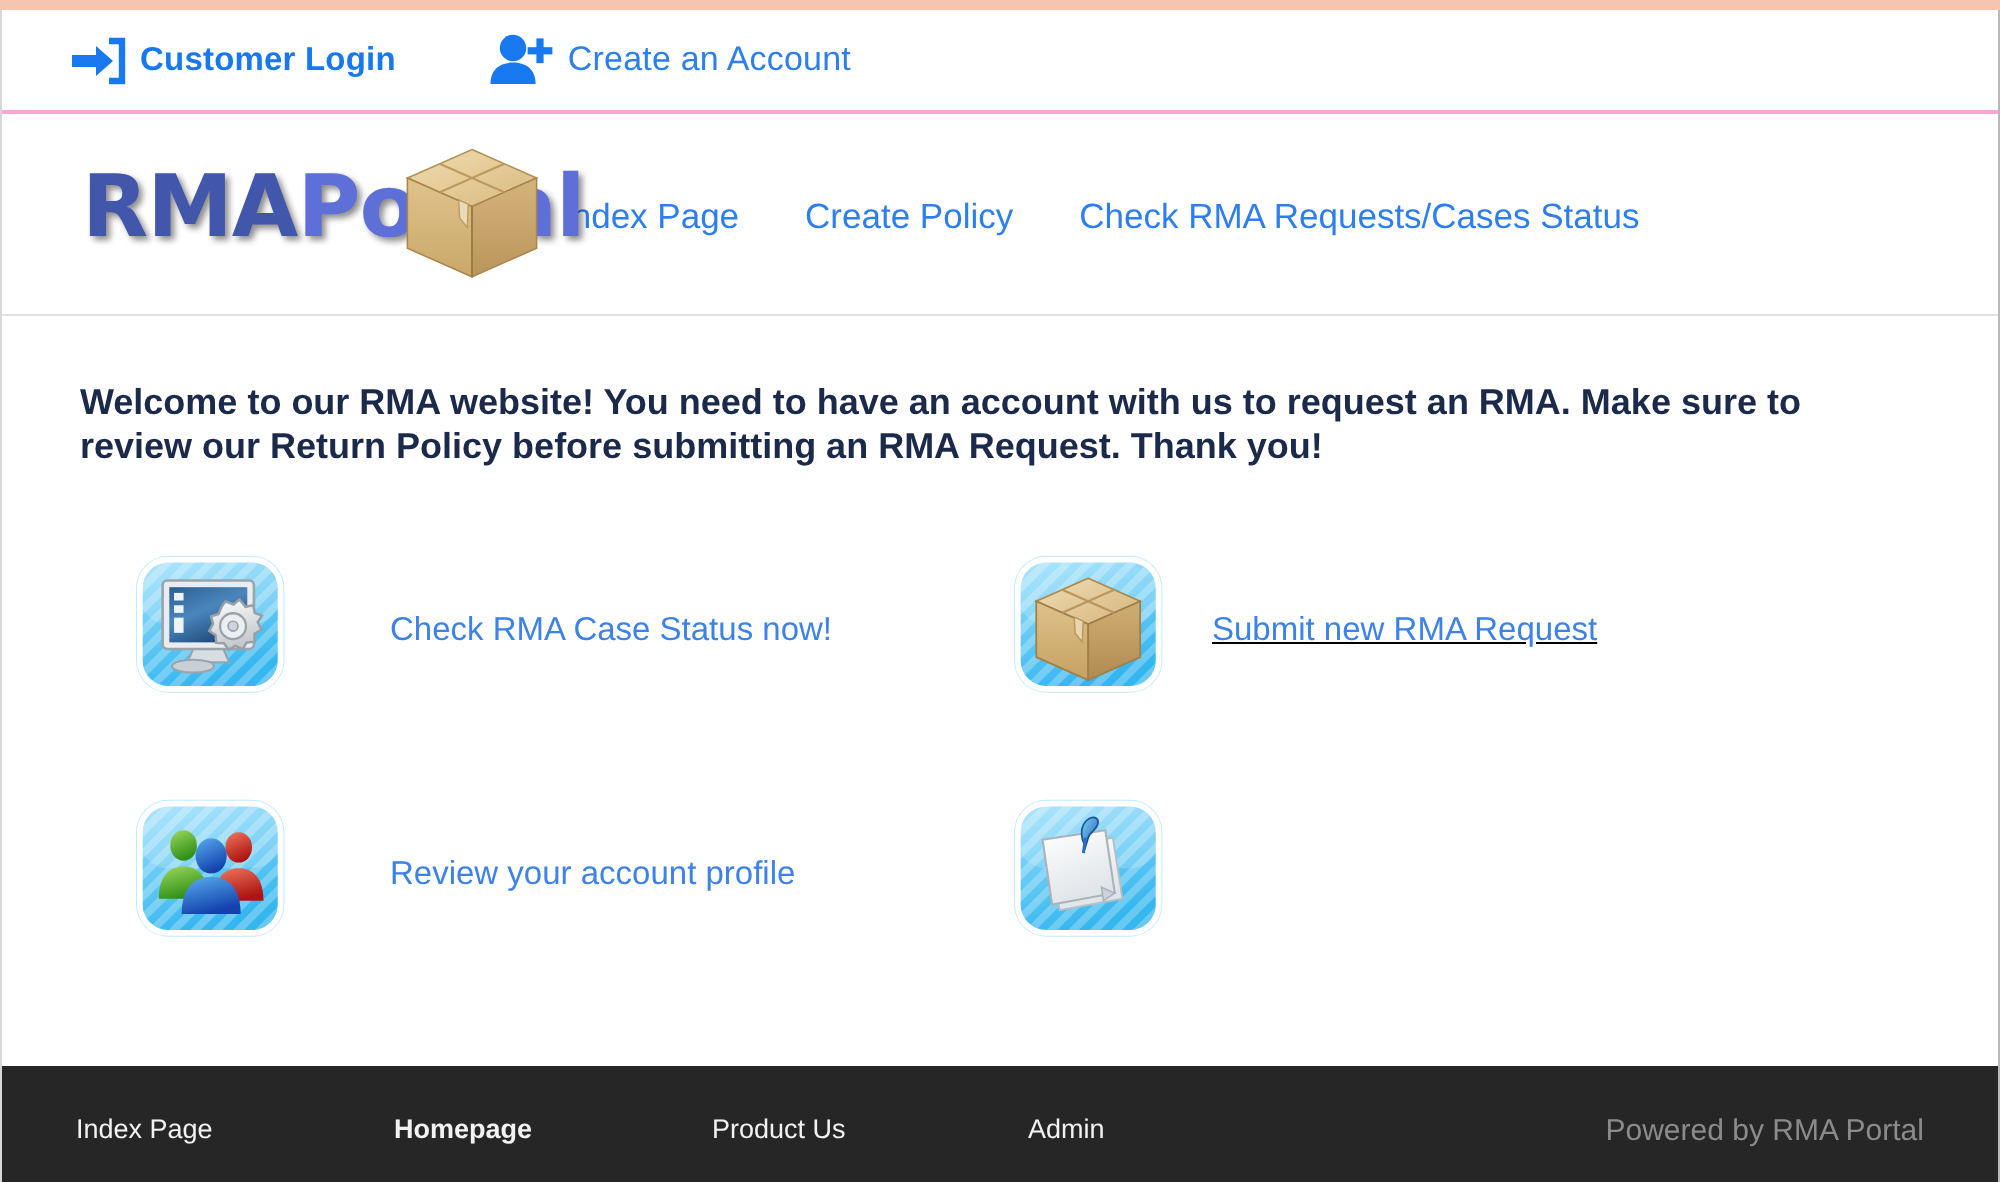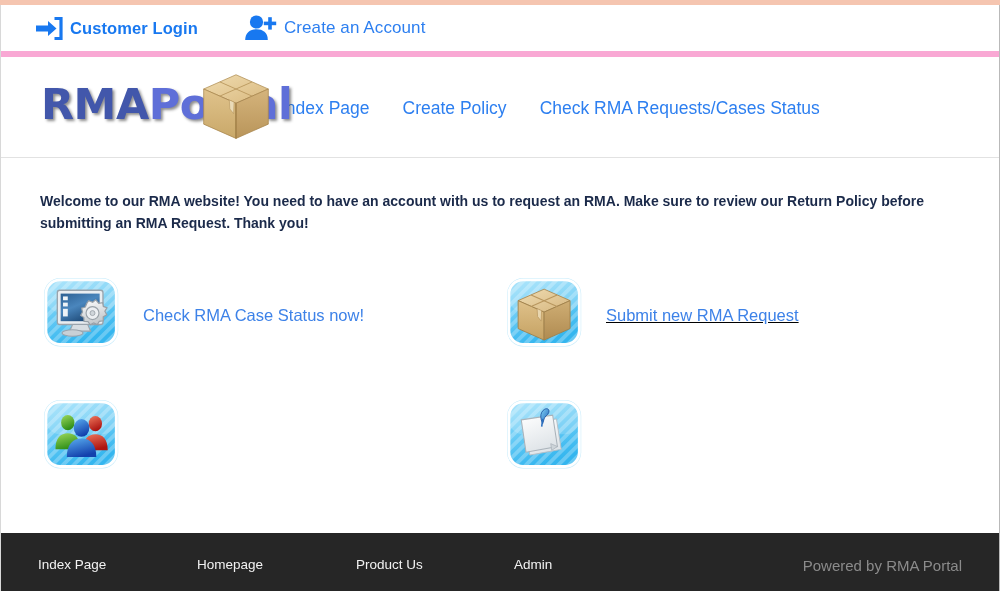--- a/index.html
+++ b/index.html
@@ -61,21 +61,21 @@
     background: #333333;
   }
 
   
   #topbar {
     position: absolute;
     top: 5px; left: 1px;
     width: 998px;
     height: 52px;
     box-sizing: border-box;
-    border-bottom: 6px solid #f9a8d4;
+    border-bottom: 2px solid #f9a8d4;
     display: flex;
     align-items: center;
     background: #fff;
   }
   .top-link {
     display: flex;
     align-items: center;
     text-decoration: none;
     cursor: pointer;
   }
@@ -155,40 +155,40 @@
     width: 998px;
     height: 373px;
     background: #fff;
   }
   #welcome {
     position: absolute;
     left: 39px;
     top: 31px;
     width: 900px;
     color: #1b2a4a;
-    font-size: 14px;
+    font-size: 18px;
     font-weight: bold;
     line-height: 22px;
   }
 
   .tile-grid {
     position: absolute;
     left: 0;
     top: 95px;
     width: 998px;
   }
   .tile-row {
     display: flex;
     height: 122px;
   }
   .tile-item {
     display: flex;
     align-items: center;
   }
-  .tile-item.col1 { width: 455px; padding-left: 40px; box-sizing: border-box; }
+  .tile-item.col1 { width: 455px; padding-left: 64px; box-sizing: border-box; gap: 28px; }
   .tile-item.col2 { width: 455px; padding-left: 48px; box-sizing: border-box; text-decoration: underline; }
 
   .tile-icon {
     position: relative;
     width: 84px;
     height: 78px;
     flex: 0 0 84px;
     cursor: pointer;
   }
   .tile-label {
@@ -216,21 +216,21 @@
   .footer-link {
     position: absolute;
     top: 24px;
     color: #f2f2f2;
     font-size: 13.5px;
     text-decoration: none;
     cursor: pointer;
     white-space: nowrap;
   }
   .fl-0 { left: 37px; }
-  .fl-1 { left: 196px; }
+  .fl-1 { left: 196px; font-weight: bold; }
   .fl-2 { left: 355px; }
   .fl-3 { left: 513px; }
   .footer-credit {
     position: absolute;
     top: 24px;
     right: 37px;
     color: #8b8b8b;
     font-size: 15px;
     white-space: nowrap;
   }
@@ -433,20 +433,21 @@
             <rect x="5" y="4" width="74" height="34" rx="15" fill="#ffffff" opacity="0.18"></rect>
             <g>
               <ellipse cx="28" cy="26" rx="7" ry="8" fill="url(#grnG)"></ellipse>
               <path d="M15,54 C15,42 20.5,37 28,37 C35.5,37 41,42 41,54 Z" fill="url(#grnG)"></path>
               <ellipse cx="57" cy="27" rx="7" ry="8" fill="url(#redG)"></ellipse>
               <path d="M44,55 C44,43 49.5,38 57,38 C64.5,38 70,43 70,55 Z" fill="url(#redG)"></path>
               <ellipse cx="42.5" cy="31.5" rx="8.2" ry="9.3" fill="url(#bluG)"></ellipse>
               <path d="M27,62 C27,48.5 33.5,42.5 42.5,42.5 C51.5,42.5 58,48.5 58,62 Z" fill="url(#bluG)"></path>
             </g>
           </svg>
+          <a class="tile-label">Review your account profile</a>
         </div>
 
         <div class="tile-item col2">
           <svg class="tile-icon" viewBox="0 0 88 82">
             <defs>
               <linearGradient id="tileBgD" x1="0" y1="0" x2="0.35" y2="1">
                 <stop offset="0" stop-color="#9fe1fb"></stop>
                   <stop offset="1" stop-color="#34b6ef"></stop>
               </linearGradient>
               <pattern id="stripeD" width="8" height="8" patternUnits="userSpaceOnUse" patternTransform="rotate(45)">

